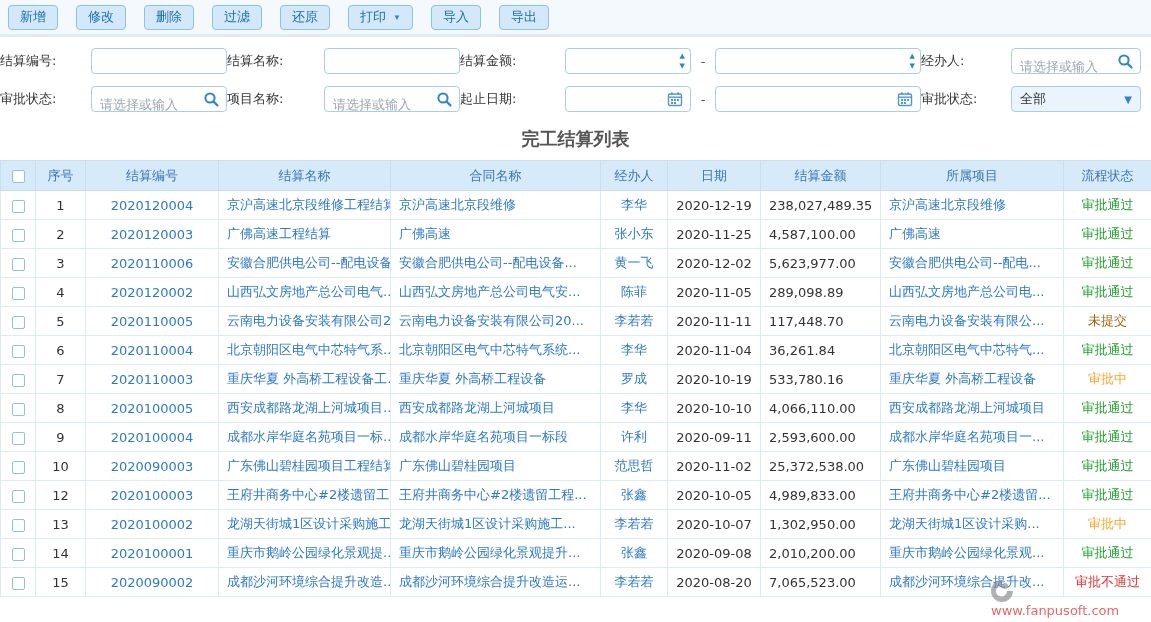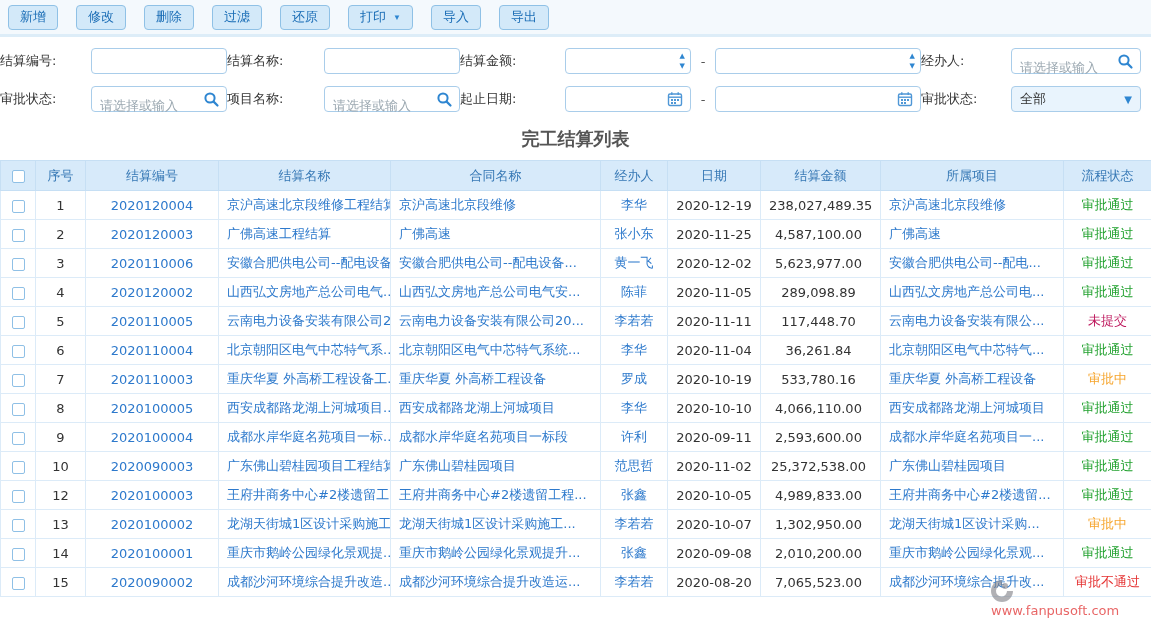--- a/index.html
+++ b/index.html
@@ -15,21 +15,21 @@
   .btn .caret { margin-left:7px; font-size:8px; color:#2e86d1; }
 
   
   .filters { padding-top:5px; }
   .filter-row { display:flex; align-items:center; height:38px; }
   .flabel { display:inline-block; text-align:left; color:#333; white-space:nowrap; }
   .l1{width:86px}.l2{width:92px}.l3{width:100px}.l4{width:85px}
   .fld { height:26px; border:1px solid #a9cdea; border-radius:4px; margin-left:5px;
     background:#fff; display:inline-flex; align-items:center; position:relative; }
   .fld input { border:none; outline:none; background:transparent; height:24px; width:100%;
-    padding:0 8px; font-size:13px; font-family:Liberation Sans, sans-serif; color:#333;margin-top:12px; }
+    padding:0 8px; font-size:13px; font-family:Liberation Serif, serif; color:#333;margin-top:12px; }
   .fld input::placeholder { color:#9aa7b0; }
   .w136{width:136px}.w126{width:126px}.w206{width:206px}.w130{width:130px}
   .dash { width:24px; text-align:center; color:#555; }
   .spin-btns { position:absolute; right:5px; top:2px; display:flex; flex-direction:column;
     line-height:10px; font-size:7px; color:#2e86d1; cursor:pointer; }
   .icon-slot { position:absolute; right:6px; top:4px; width:17px; height:17px; cursor:pointer; }
   .select { height:26px; border:1px solid #a9cdea; border-radius:4px; margin-left:5px;
     background:#e9f4fd; display:inline-flex; align-items:center; justify-content:space-between;
     padding:0 8px; cursor:pointer; }
   .select .caret { color:#2e86d1; font-size:10px; }
@@ -37,21 +37,21 @@
   
   .page-title { text-align:center; font-size:18px; font-weight:bold; color:#555; padding:9px 0 9px; }
 
   
   table { width:1151px; border-collapse:collapse; table-layout:fixed; }
   th { background:#d7eafa; color:#3678b5; font-weight:normal; height:30px; font-size:13px;
     border:1px solid #c6dff4; white-space:nowrap; overflow:hidden; }
   td { height:29px; border:1px solid #dcebf8; padding:0 8px; white-space:nowrap;
     overflow:hidden; text-overflow:clip; font-size:13px; }
   td.c, th.c { text-align:center; padding:0 2px; }
-  td.r { text-align:center; padding-right:12px; }
+  td.r { text-align:left; padding-right:12px; }
   a.lk { color:#2d79cc; text-decoration:none; cursor:pointer; }
   .cb { display:inline-block; width:13px; height:13px; border:1px solid #8fc0e6;
     border-radius:2px; background:#fff; vertical-align:middle; cursor:pointer; }
 
   
   .watermark { position:absolute; right:-8px; bottom:4px; width:170px; pointer-events:none; opacity:0.85; }
   .wm-top { display:flex; align-items:center; }
   .wm-brand { font-size:24px; font-weight:bold; color:rgba(125,125,132,0.78); letter-spacing:1px; }
   .wm-url { font-size:13px; color:rgba(223,42,42,0.85); margin-top:-4px; margin-left:2px; }
 </style>
@@ -260,21 +260,21 @@
       <tr>
         <td class="c"><span class="cb"></span></td>
         <td class="c">5</td>
         <td class="c"><a class="lk">2020110005</a></td>
         <td><a class="lk">云南电力设备安装有限公司2...</a></td>
         <td><a class="lk">云南电力设备安装有限公司20...</a></td>
         <td class="c"><a class="lk">李若若</a></td>
         <td class="c">2020-11-11</td>
         <td class="r">117,448.70</td>
         <td><a class="lk">云南电力设备安装有限公...</a></td>
-        <td class="c"><a style="text-decoration: none; cursor: pointer; color: #be185d;">未提交</a></td>
+        <td class="c"><a style="text-decoration: none; cursor: pointer; color: #a16207;">未提交</a></td>
       </tr>
       <tr>
         <td class="c"><span class="cb"></span></td>
         <td class="c">6</td>
         <td class="c"><a class="lk">2020110004</a></td>
         <td><a class="lk">北京朝阳区电气中芯特气系...</a></td>
         <td><a class="lk">北京朝阳区电气中芯特气系统...</a></td>
         <td class="c"><a class="lk">李华</a></td>
         <td class="c">2020-11-04</td>
         <td class="r">36,261.84</td>

